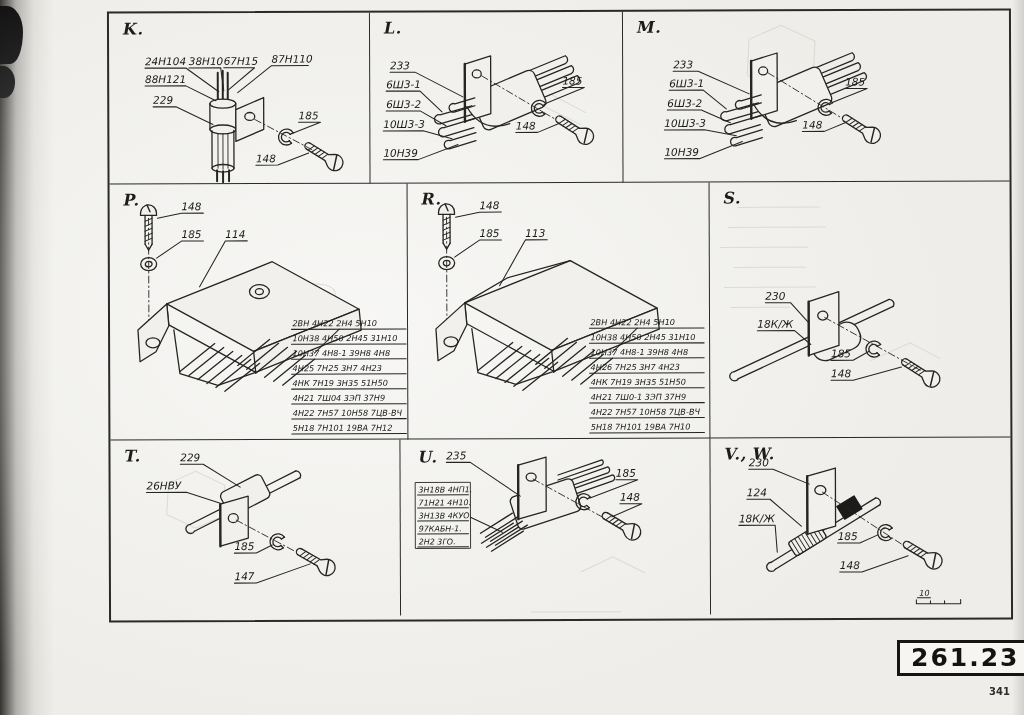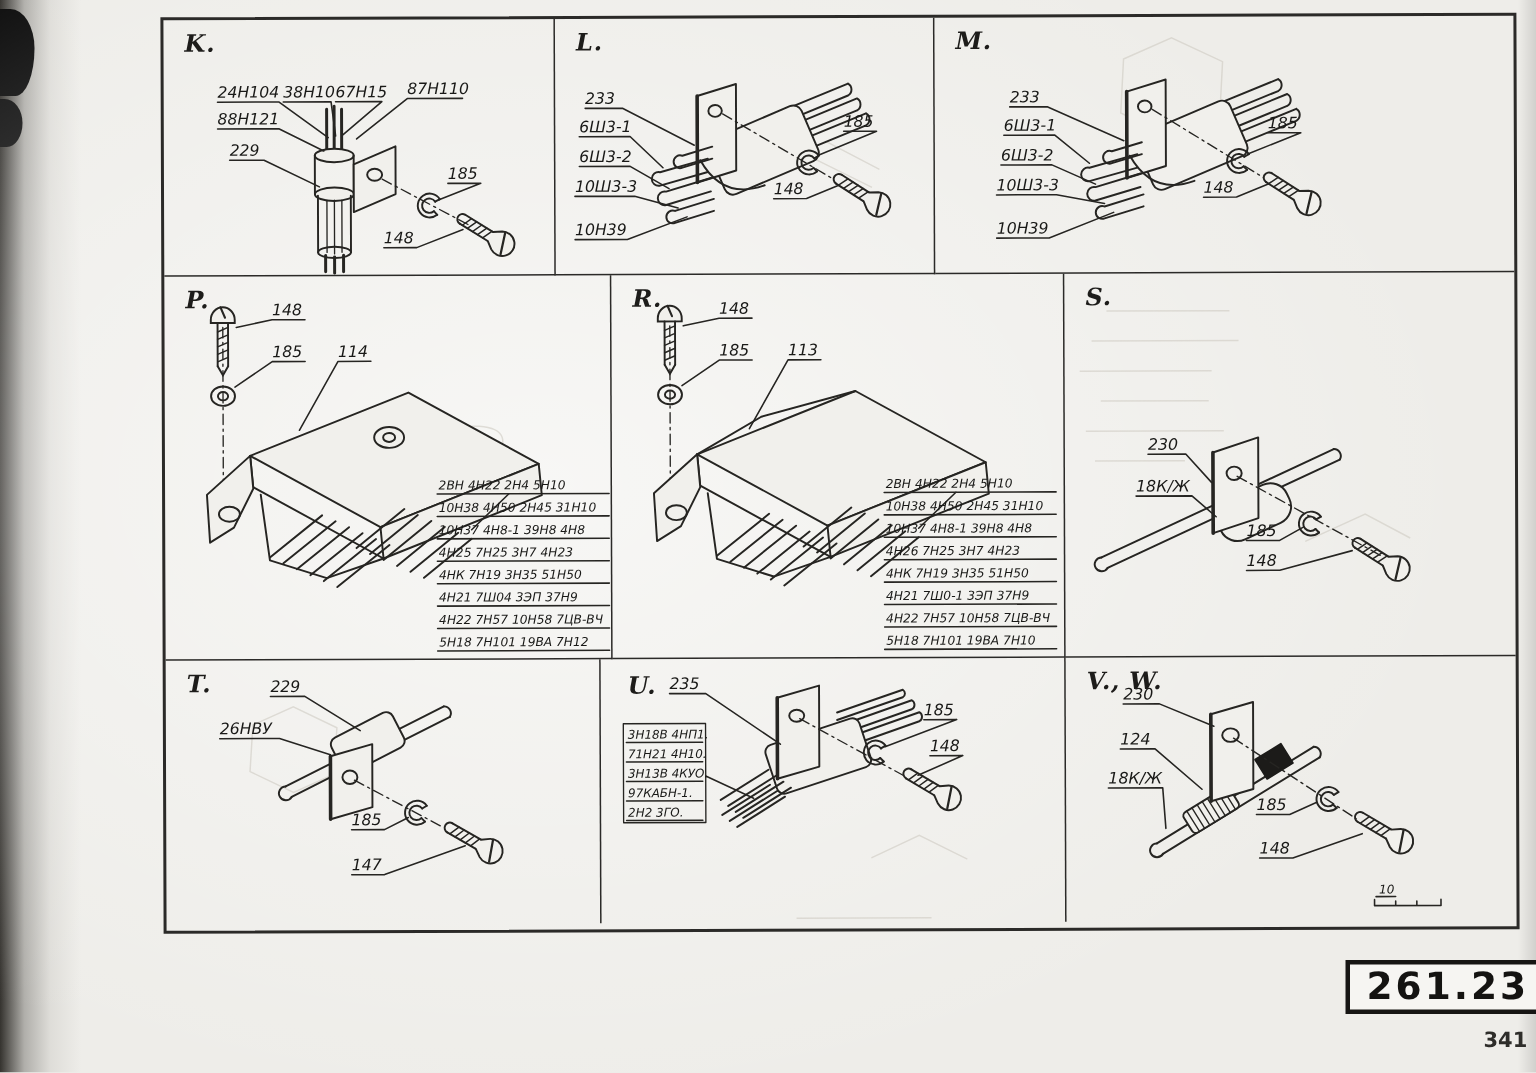--- a/index.html
+++ b/index.html
@@ -41,21 +41,21 @@
   svg.art text{font-style:italic;fill:#191917;stroke:none;font-family:"DejaVu Sans",sans-serif;}
   svg.art text.lbl{font-size:10.5px;}
   svg.art text.rowt{font-size:8.2px;}
   svg.art text.sm{font-size:8px;}
   .ghosts{position:absolute;inset:0;width:100%;height:100%;z-index:1;opacity:.55;}
   .ghosts :is(path,ellipse){stroke:#ccc8bf;fill:none;stroke-width:1;}
 
   .codebox{position:absolute;left:897px;top:640px;z-index:4;
     border:3px solid #161513;background:#f6f5f2;padding:0px 11px 1px 11px;
     font-size:25px;font-weight:bold;letter-spacing:2px;color:#141311;}
-  .pageno{position:absolute;left:989px;top:686px;font-size:14px;font-weight:600;color:#2e2d2a;}
+  .pageno{position:absolute;left:989px;top:686px;font-size:10px;font-weight:600;color:#2e2d2a;}
 </style>
 </head>
 <body>
 
 <svg width="0" height="0" style="position:absolute" aria-hidden="true">
   <defs>
     <symbol id="scr" overflow="visible">
       <g stroke="#262522" fill="none" stroke-width="1.3" stroke-linecap="round" stroke-linejoin="round">
         <path d="M2,-3.5 H24 M2,3.5 H24"></path>
         <path d="M2,-3.5 A3.5,3.5 0 0 0 2,3.5"></path>

